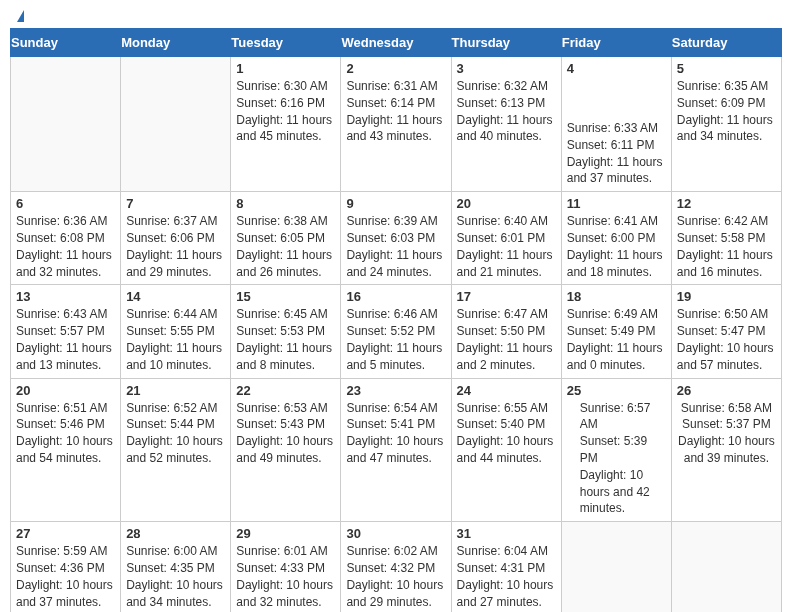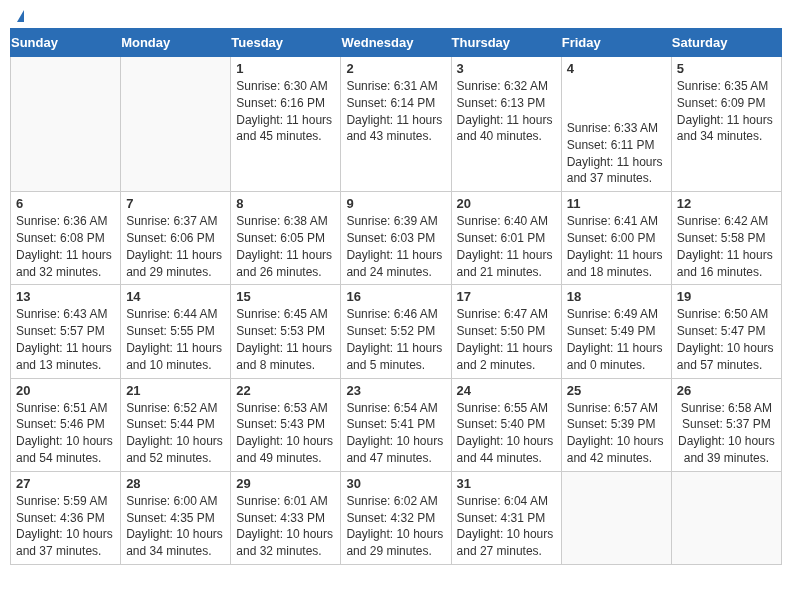--- a/index.html
+++ b/index.html
@@ -253,21 +253,21 @@
 Daylight: 10 hours and 47 minutes.</div>
         </td>
         <td>
           <span class="day-number">24</span>
           <div class="day-info" style="white-space: pre-line;">Sunrise: 6:55 AM
 Sunset: 5:40 PM
 Daylight: 10 hours and 44 minutes.</div>
         </td>
         <td>
           <span class="day-number">25</span>
-          <div class="day-info" style="white-space: pre-line;">Sunrise: 6:57 AM
+          <div class="day-info" style="white-space: pre-line; margin-left: 13px;">Sunrise: 6:57 AM
 Sunset: 5:39 PM
 Daylight: 10 hours and 42 minutes.</div>
         </td>
         <td>
           <span class="day-number">26</span>
           <div class="day-info" style="white-space: pre-line; text-align: center;">Sunrise: 6:58 AM
 Sunset: 5:37 PM
 Daylight: 10 hours and 39 minutes.</div>
         </td>
       </tr>

